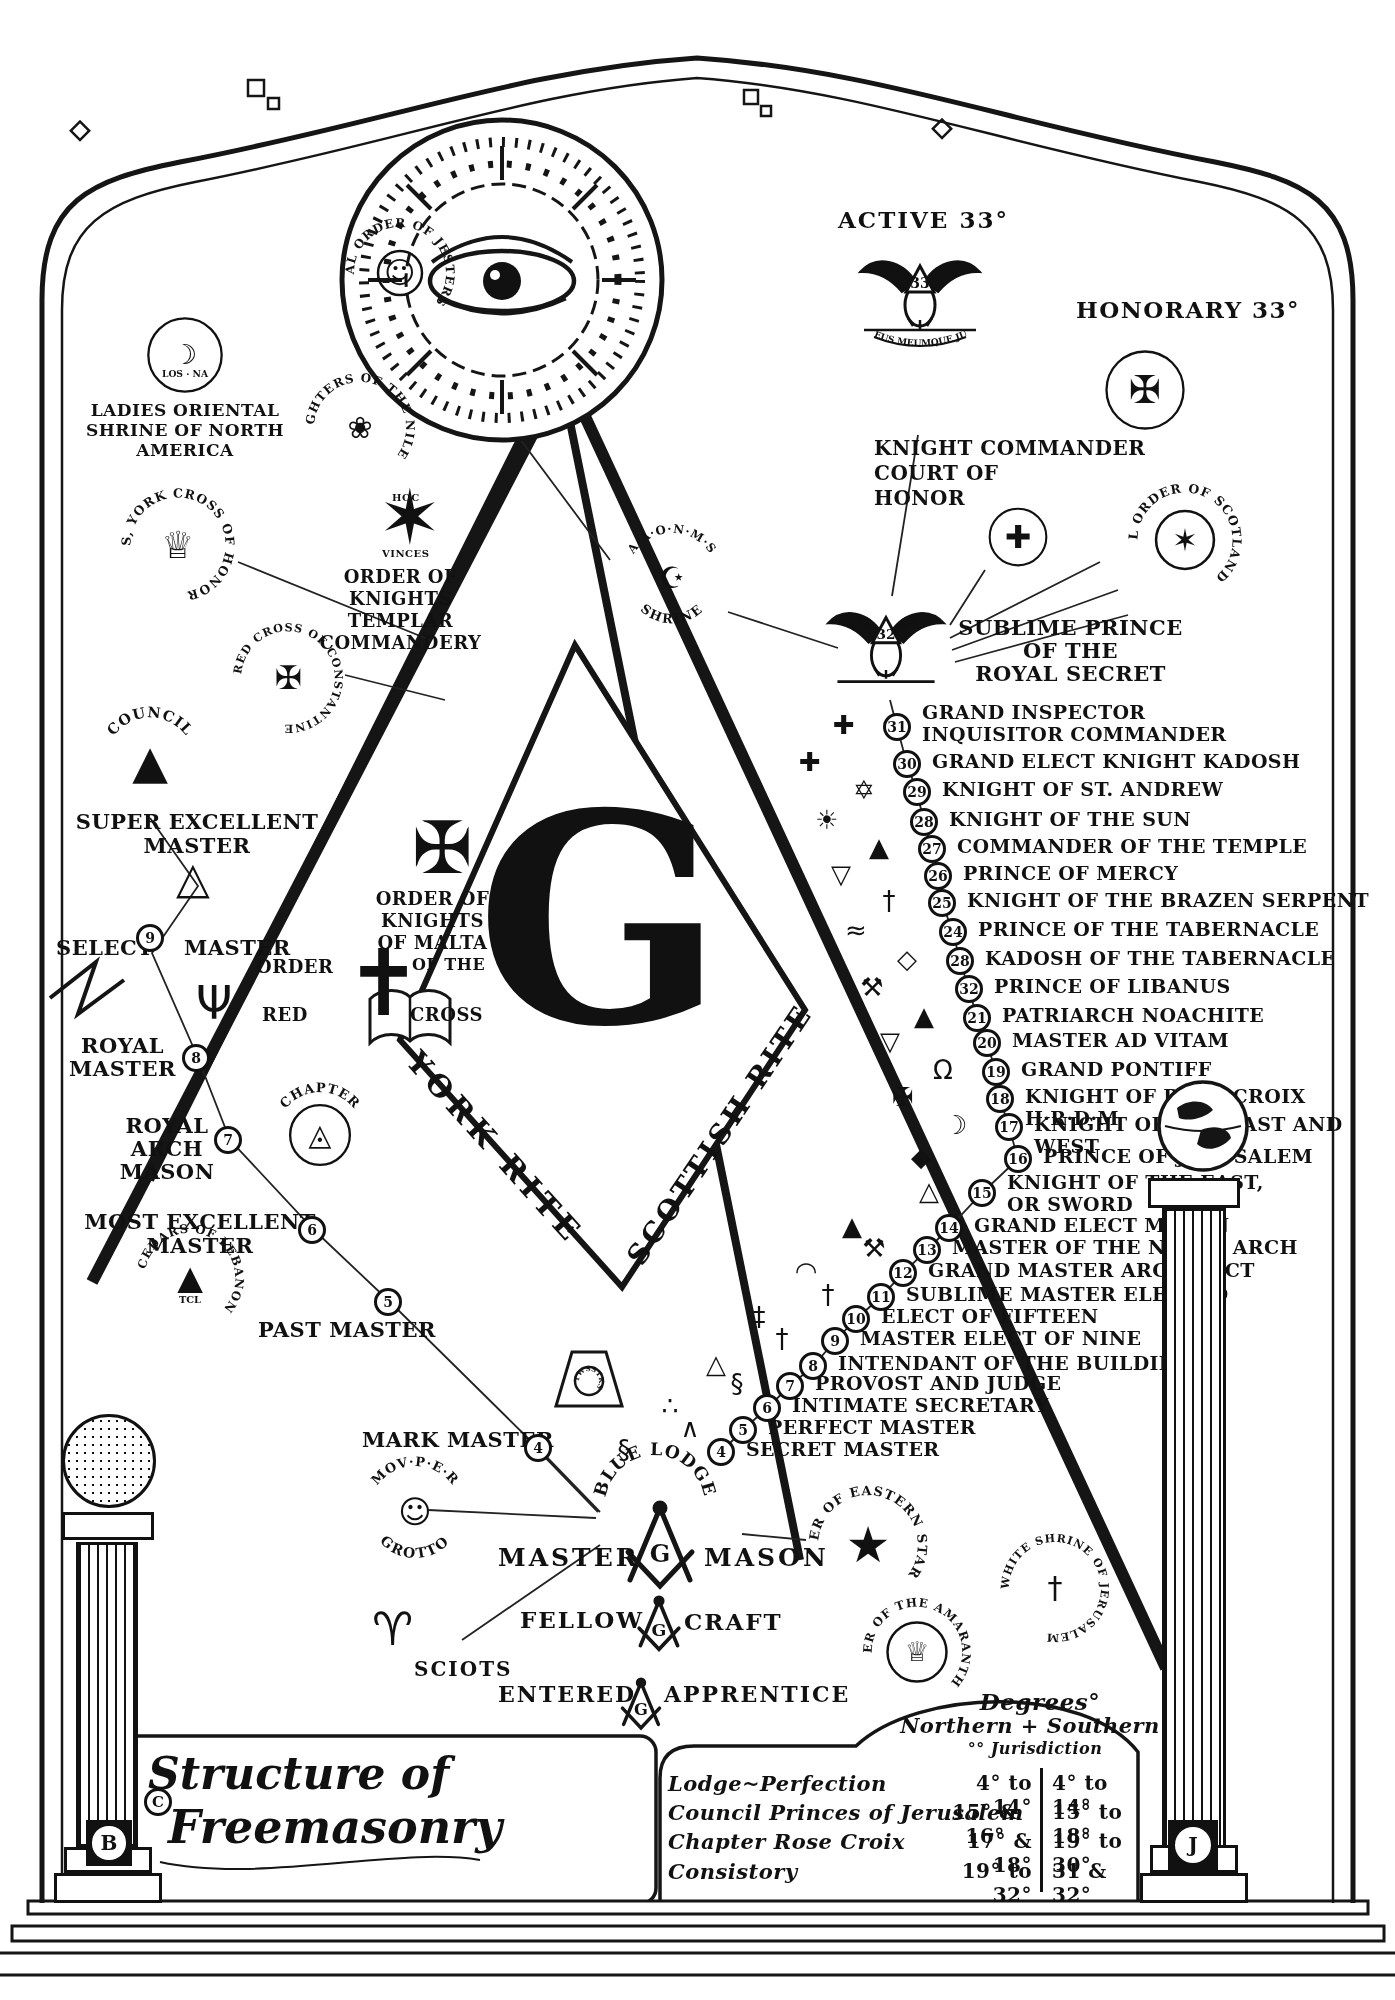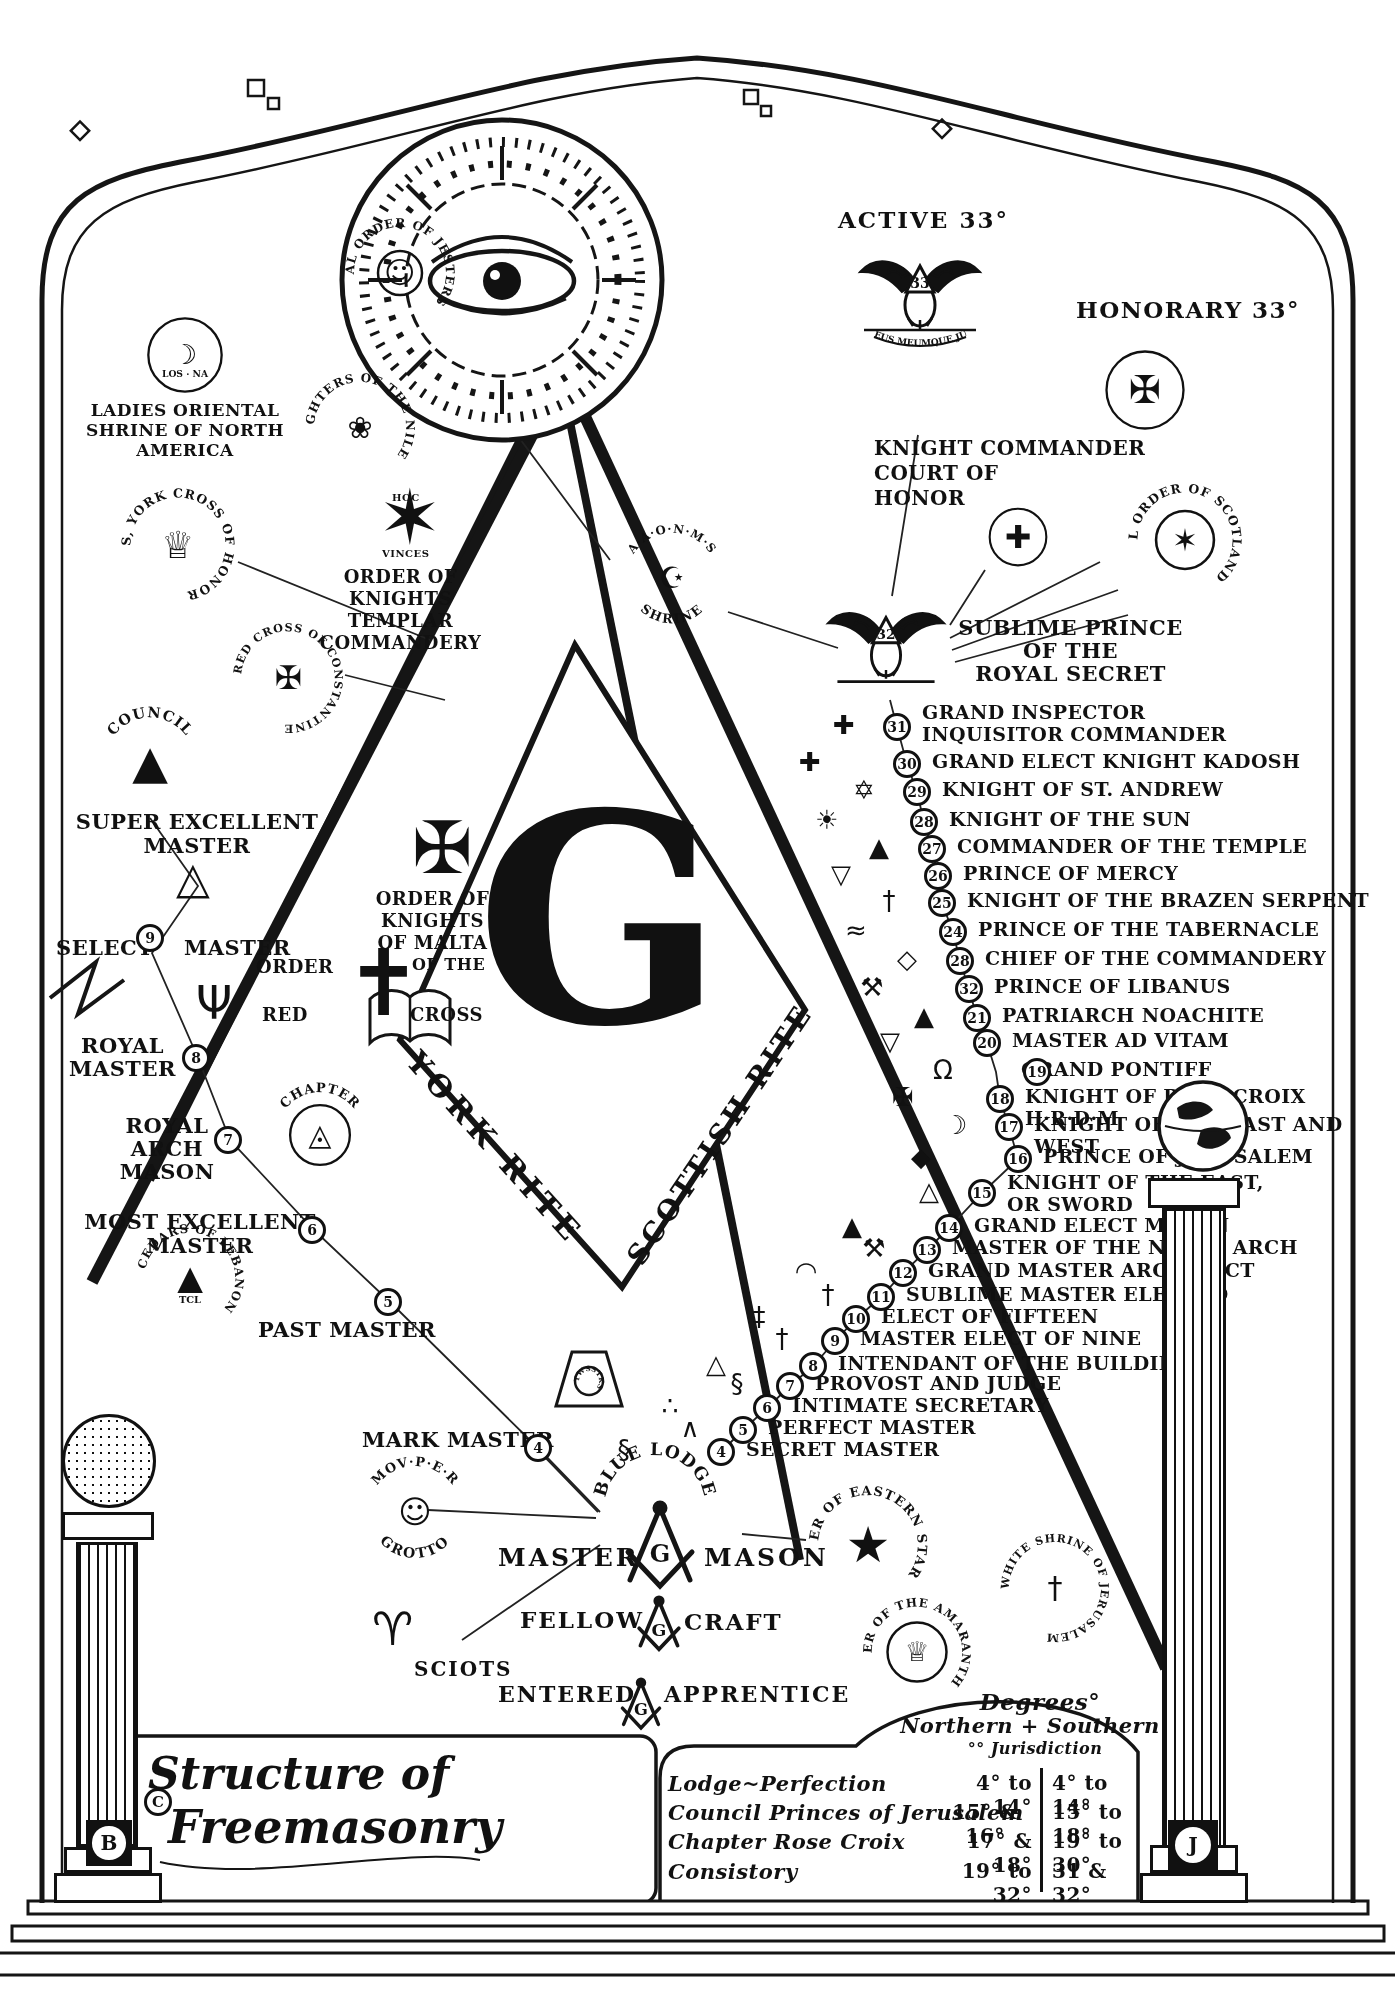--- a/index.html
+++ b/index.html
@@ -404,32 +404,32 @@
       <div class="num" style="left: 924px; top: 862px;">26</div>
       <div class="dlbl" style="left: 963px; top: 862px;">PRINCE OF MERCY</div>
       <span class="dicon" style="left: 872px; top: 886px;">†</span>
       <div class="num" style="left: 928px; top: 889px;">25</div>
       <div class="dlbl" style="left: 967px; top: 889px;">KNIGHT OF THE BRAZEN SERPENT</div>
       <span class="dicon" style="left: 839px; top: 915px;">≈</span>
       <div class="num" style="left: 939px; top: 918px;">24</div>
       <div class="dlbl" style="left: 978px; top: 918px;">PRINCE OF THE TABERNACLE</div>
       <span class="dicon" style="left: 890px; top: 944px;">◇</span>
       <div class="num" style="left: 946px; top: 947px;">28</div>
-      <div class="dlbl" style="left: 985px; top: 947px;">CHIEF OF THE COMMANDERY</div>
+      <div class="dlbl" style="left: 985px; top: 947px;">KADOSH OF THE TABERNACLE</div>
       <span class="dicon" style="left: 855px; top: 972px;">⚒</span>
       <div class="num" style="left: 955px; top: 975px;">32</div>
       <div class="dlbl" style="left: 994px; top: 975px;">PRINCE OF LIBANUS</div>
       <span class="dicon" style="left: 907px; top: 1001px;">▲</span>
       <div class="num" style="left: 963px; top: 1004px;">21</div>
       <div class="dlbl" style="left: 1002px; top: 1004px;">PATRIARCH NOACHITE</div>
       <span class="dicon" style="left: 873px; top: 1026px;">▽</span>
       <div class="num" style="left: 973px; top: 1029px;">20</div>
       <div class="dlbl" style="left: 1012px; top: 1029px;">MASTER AD VITAM</div>
       <span class="dicon" style="left: 926px; top: 1055px;">Ω</span>
-      <div class="num" style="left: 982px; top: 1058px; margin-left: 41px;">19</div>
+      <div class="num" style="left: 982px; top: 1058px;">19</div>
       <div class="dlbl" style="left: 1021px; top: 1058px;">GRAND PONTIFF</div>
       <span class="dicon" style="left: 886px; top: 1082px;">✠</span>
       <div class="num" style="left: 986px; top: 1085px;">18</div>
       <div class="dlbl" style="left: 1025px; top: 1085px;">KNIGHT OF ROSE CROIX H·R·D·M</div>
       <span class="dicon" style="left: 939px; top: 1110px;">☽</span>
       <div class="num" style="left: 995px; top: 1113px;">17</div>
       <div class="dlbl" style="left: 1034px; top: 1113px;">KNIGHT OF THE EAST AND WEST</div>
       <span class="dicon" style="left: 904px; top: 1142px;">◆</span>
       <div class="num" style="left: 1004px; top: 1145px;">16</div>
       <div class="dlbl" style="left: 1043px; top: 1145px;">PRINCE OF JERUSALEM</div>

